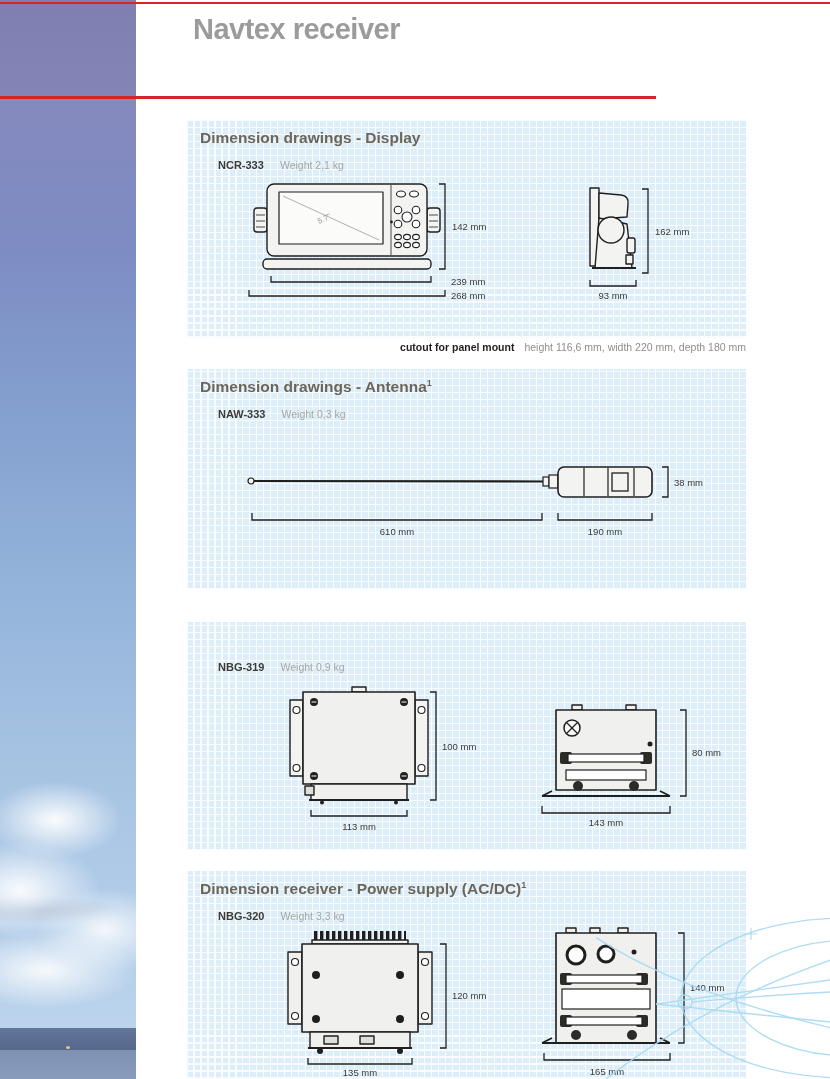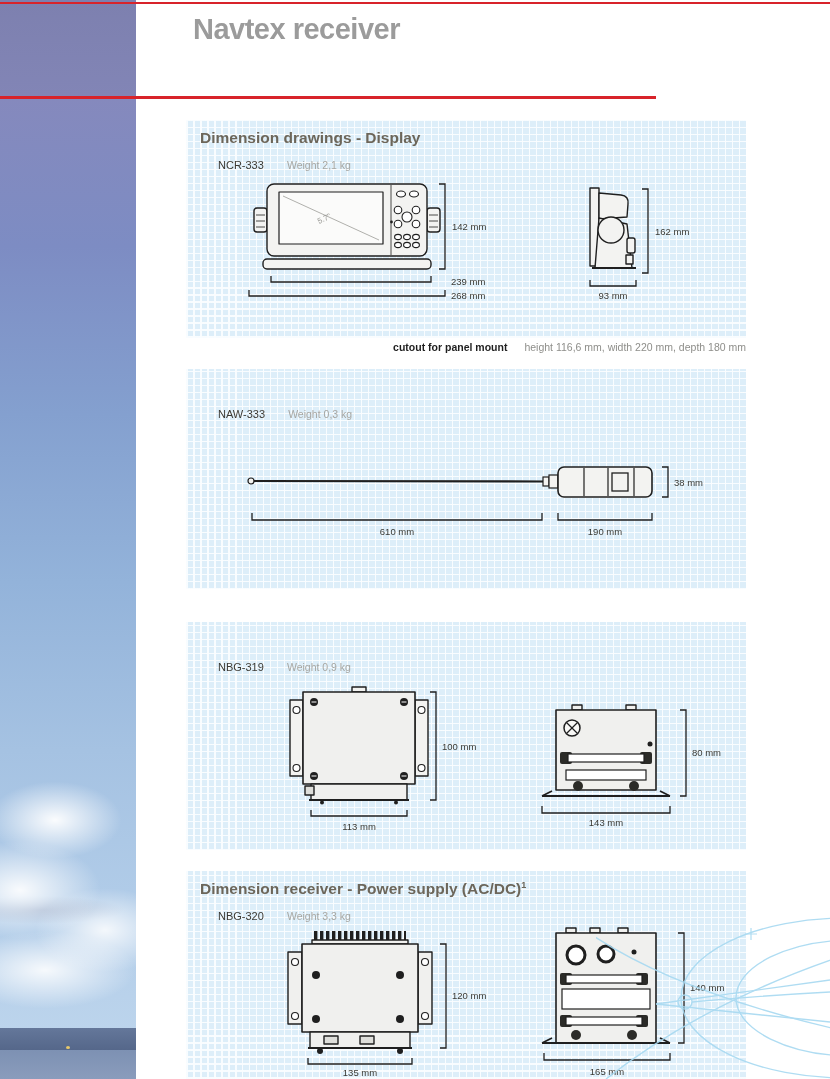--- a/index.html
+++ b/index.html
@@ -33,29 +33,29 @@
 
   
   .panel{position:absolute;left:186px;width:560px;
     background-color:#ddeef9;
     background-image:
       repeating-linear-gradient(0deg,rgba(250,253,255,.95) 0 1.5px,transparent 1.5px 7px),
       repeating-linear-gradient(90deg,rgba(250,253,255,.95) 0 1.5px,transparent 1.5px 7px);}
   .panel-header{position:absolute;left:14px;top:9px;font-size:15.5px;font-weight:bold;color:#6c665a;text-align:center;}
   .panel-header .sup{font-size:9px;position:relative;top:-6px;}
   .model-line{position:absolute;left:32px;top:39px;font-size:11px;}
-  .model-name{font-weight:normal;color:#3c3a34;}
-  .model-weight{color:#a6a6a2;margin-left:20px;font-size:10.5px;}
+  .model-name{font-weight:bold;color:#3c3a34;}
+  .model-weight{color:#a6a6a2;margin-left:13px;font-size:10.5px;}
 
   .draw{position:absolute;}
   svg text{font-family:"Liberation Sans",sans-serif;font-size:9.5px;fill:#3a3a35;}
   svg text.screen-lbl{font-size:8px;fill:#9a9a96;}
 
   #cutout-note{position:absolute;left:186px;top:341px;width:560px;text-align:right;font-size:10.5px;color:#8e8e8a;}
-  #cutout-note b{color:#1f1f1f;margin-right:17px;}
+  #cutout-note b{color:#1f1f1f;margin-right:10px;}
 
   #watermark{position:absolute;left:596px;top:876px;pointer-events:none;opacity:.9;}
 </style>
 </head>
 <body>
 
 <div id="page">
 
   <div id="photo-strip">
     <div id="photo-top"></div>
@@ -143,20 +143,23 @@
       <text x="81" y="53">162 mm</text>
       <text x="39" y="117" text-anchor="middle">93 mm</text>
     </svg>
   </div>
 
   <div id="cutout-note">
     <b>cutout for panel mount</b><span>height 116,6 mm, width 220 mm, depth 180 mm</span>
   </div>
 
   <div class="panel" style="top:369px;height:220px;">
+    <div class="panel-header">
+      <span>Dimension drawings - Antenna</span><span class="sup">1</span>
+    </div>
     <div class="model-line">
       <span class="model-name">NAW-333</span>
       <span class="model-weight">Weight 0,3 kg</span>
     </div>
 
     <svg class="draw" style="left:58px;top:88px;" width="470" height="84" viewBox="0 0 470 84">
       <circle cx="7" cy="24" r="3" fill="#f3f3f1" stroke="#1f1f1f" stroke-width="1.2"></circle>
       <line x1="10" y1="24" x2="300" y2="24.5" stroke="#1f1f1f" stroke-width="2.2"></line>
       <g stroke="#1f1f1f" stroke-width="1.2" fill="#f3f3f1">
         <rect x="299" y="20" width="6" height="9"></rect>

